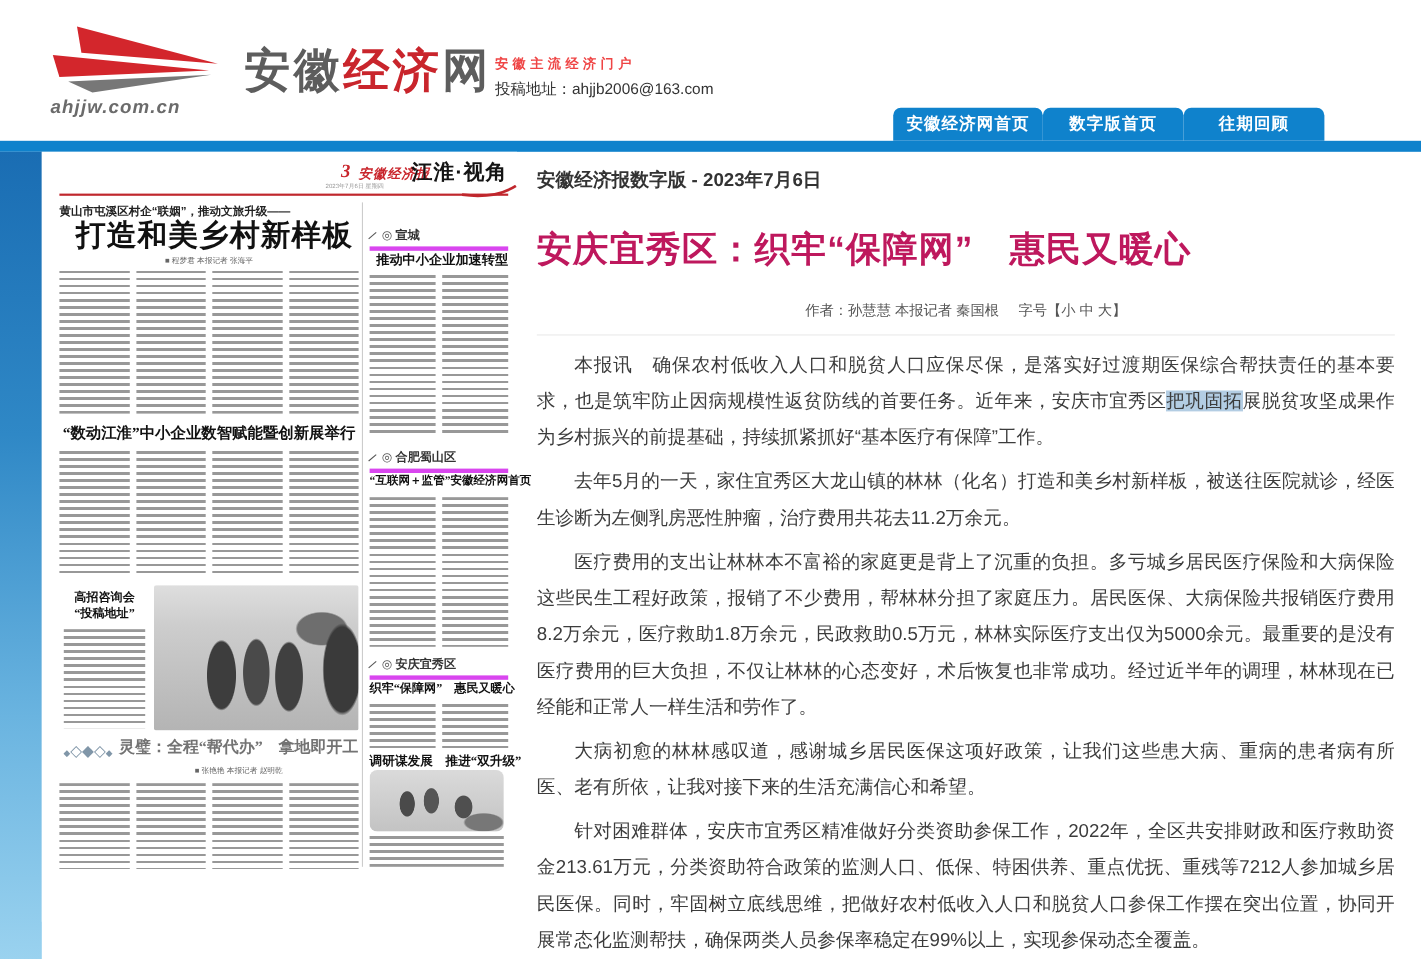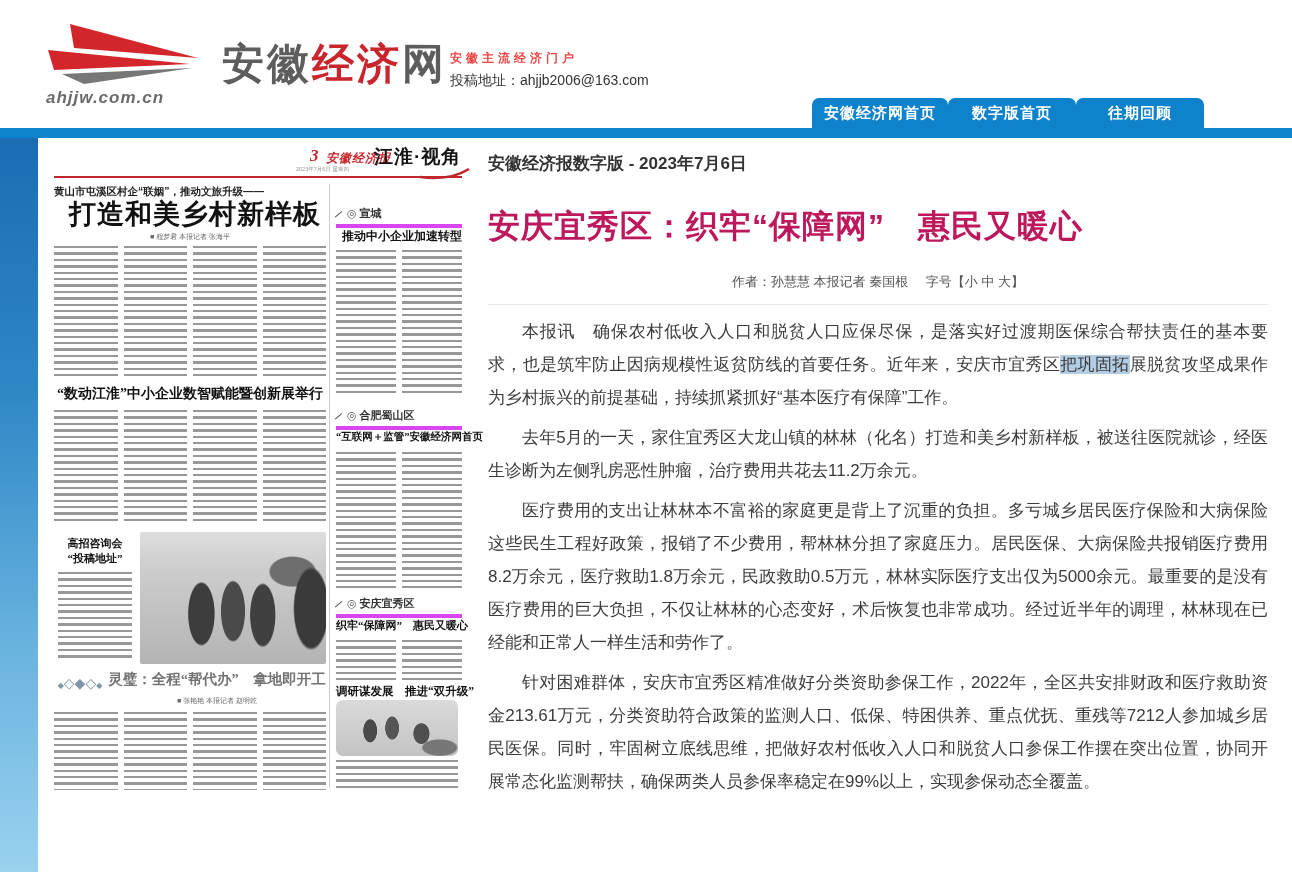--- a/index.html
+++ b/index.html
@@ -186,17 +186,18 @@
     <div class="art-title">安庆宜秀区：织牢“保障网”　惠民又暖心</div>
     <div class="art-byline">
       <span>作者：孙慧慧 本报记者 秦国根</span>
       <span class="fs-ctl">字号【小 中 大】</span>
     </div>
     <div class="art-hr"></div>
     <div class="art-body">
       <p><span>本报讯　确保农村低收入人口和脱贫人口应保尽保，是落实好过渡期医保综合帮扶责任的基本要求，也是筑牢防止因病规模性返贫防线的首要任务。近年来，安庆市宜秀区</span><span class="sel">把巩固拓</span><span>展脱贫攻坚成果作为乡村振兴的前提基础，持续抓紧抓好“基本医疗有保障”工作。</span></p>
       <p>去年5月的一天，家住宜秀区大龙山镇的林林（化名）打造和美乡村新样板，被送往医院就诊，经医生诊断为左侧乳房恶性肿瘤，治疗费用共花去11.2万余元。</p>
       <p>医疗费用的支出让林林本不富裕的家庭更是背上了沉重的负担。多亏城乡居民医疗保险和大病保险这些民生工程好政策，报销了不少费用，帮林林分担了家庭压力。居民医保、大病保险共报销医疗费用8.2万余元，医疗救助1.8万余元，民政救助0.5万元，林林实际医疗支出仅为5000余元。最重要的是没有医疗费用的巨大负担，不仅让林林的心态变好，术后恢复也非常成功。经过近半年的调理，林林现在已经能和正常人一样生活和劳作了。</p>
+      <p>大病初愈的林林感叹道，感谢城乡居民医保这项好政策，让我们这些患大病、重病的患者病有所医、老有所依，让我对接下来的生活充满信心和希望。</p>
       <p>针对困难群体，安庆市宜秀区精准做好分类资助参保工作，2022年，全区共安排财政和医疗救助资金213.61万元，分类资助符合政策的监测人口、低保、特困供养、重点优抚、重残等7212人参加城乡居民医保。同时，牢固树立底线思维，把做好农村低收入人口和脱贫人口参保工作摆在突出位置，协同开展常态化监测帮扶，确保两类人员参保率稳定在99%以上，实现参保动态全覆盖。</p>
     </div>
   </div>
 
 </div>
 
 </body></html>

